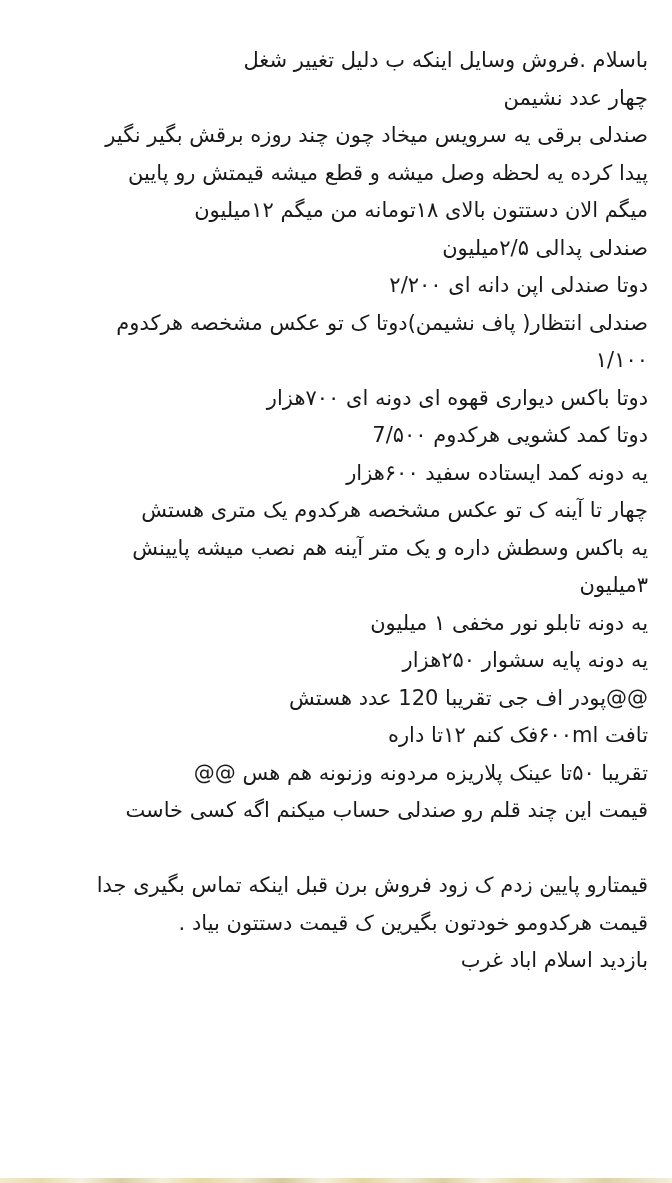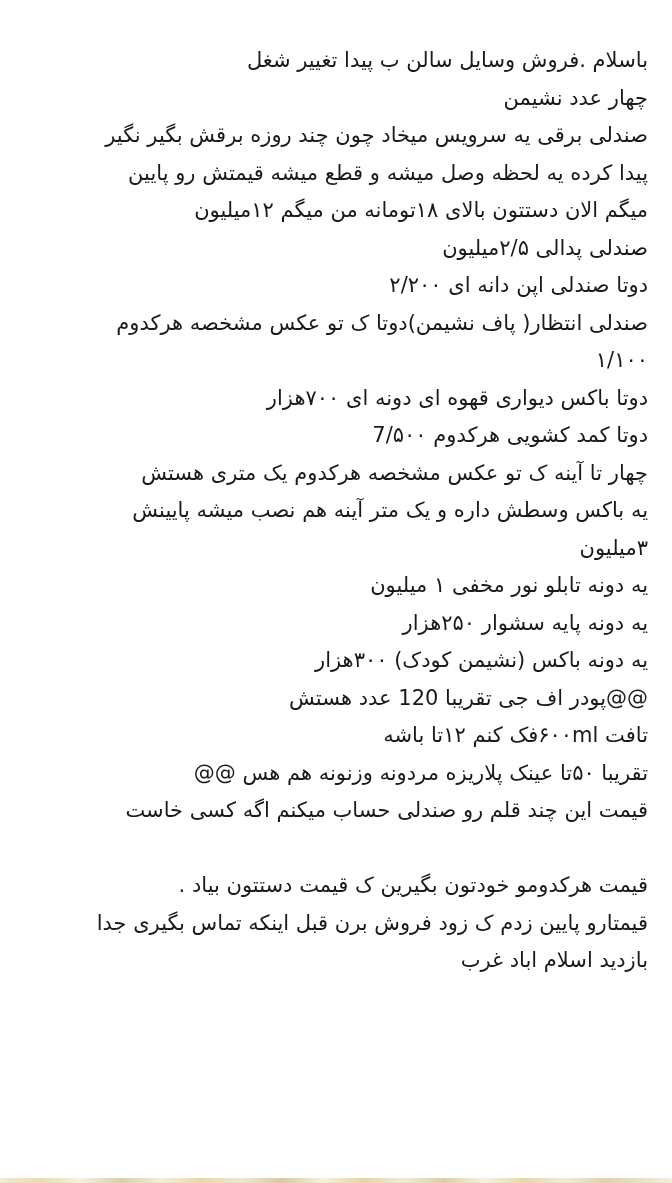--- a/index.html
+++ b/index.html
@@ -42,40 +42,40 @@
         #f3ead0 0%, #e8dcb0 6%, #f6f1de 12%, #d9cfa8 18%, #f4eed8 24%,
         #e7d9a6 30%, #efe8cf 36%, #d6caa0 42%, #f5f0dc 48%, #e4d6a3 54%,
         #f0ead3 60%, #dcd0a5 66%, #f6f1df 72%, #e6d8a8 78%, #f2ecd6 84%,
         #ddd2a9 90%, #f4efdb 100%);
     }
   </style>
 </head>
 <body>
 
 <div class="post">
-  <div class="line">باسلام .فروش وسایل سالن ب پیدا تغییر شغل</div>
+  <div class="line">باسلام .فروش وسایل اینکه ب دلیل تغییر شغل</div>
   <div class="line">چهار عدد نشیمن</div>
   <div class="line">صندلی برقی یه سرویس میخاد چون چند روزه برقش بگیر نگیر</div>
   <div class="line">پیدا کرده یه لحظه وصل میشه و قطع  میشه قیمتش رو پایین</div>
   <div class="line">میگم الان دستتون بالای ۱۸تومانه من میگم ۱۲میلیون</div>
   <div class="line">صندلی پدالی ۲/۵میلیون</div>
   <div class="line">دوتا صندلی اپن دانه ای ۲/۲۰۰</div>
   <div class="line">صندلی انتظار( پاف نشیمن)دوتا ک تو عکس مشخصه هرکدوم</div>
   <div class="line">۱/۱۰۰</div>
   <div class="line">دوتا باکس دیواری قهوه ای دونه ای ۷۰۰هزار</div>
   <div class="line">دوتا کمد کشویی هرکدوم 7/۵۰۰</div>
+  <div class="line">یه دونه کمد ایستاده سفید ۶۰۰هزار</div>
   <div class="line">چهار تا آینه ک تو عکس مشخصه هرکدوم یک متری هستش</div>
   <div class="line">یه باکس وسطش داره و یک متر آینه هم نصب میشه پایینش</div>
   <div class="line">۳میلیون</div>
   <div class="line">یه دونه تابلو نور مخفی ۱ میلیون</div>
   <div class="line">یه دونه پایه سشوار ۲۵۰هزار</div>
-  <div class="line">یه دونه باکس (نشیمن کودک) ۳۰۰هزار</div>
   <div class="line">@@پودر اف جی تقریبا 120 عدد هستش</div>
-  <div class="line">تافت ۶۰۰mlفک کنم ۱۲تا باشه</div>
+  <div class="line">تافت ۶۰۰mlفک کنم ۱۲تا داره</div>
   <div class="line">تقریبا ۵۰تا عینک پلاریزه مردونه وزنونه هم هس @@</div>
   <div class="line">قیمت این چند قلم رو صندلی حساب میکنم اگه کسی خاست</div>
   <div class="spacer"></div>
+  <div class="line">قیمتارو پایین زدم ک زود فروش برن قبل اینکه تماس بگیری جدا</div>
   <div class="line">قیمت هرکدومو خودتون بگیرین ک قیمت دستتون بیاد .</div>
-  <div class="line">قیمتارو پایین زدم ک زود فروش برن قبل اینکه تماس بگیری جدا</div>
   <div class="line">بازدید اسلام اباد غرب</div>
 </div>
 
 <div class="image-strip"></div>
 
 </body></html>

